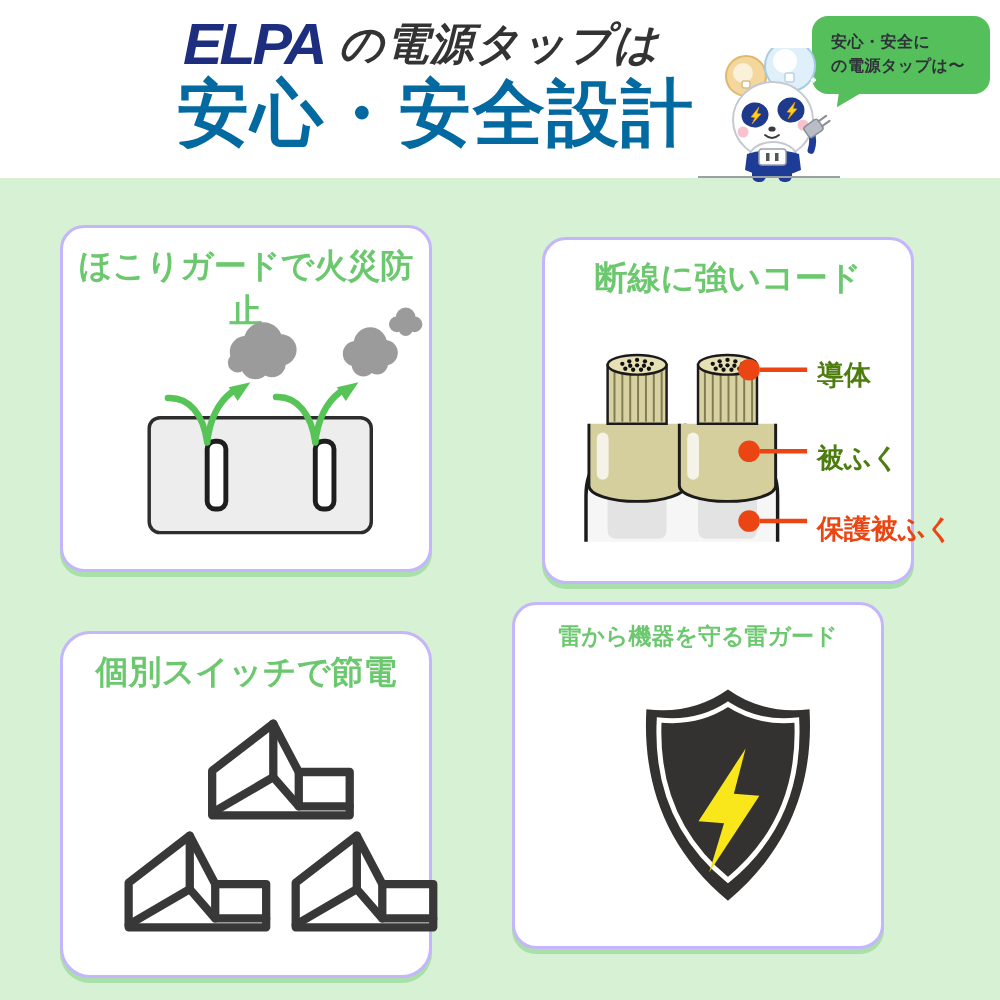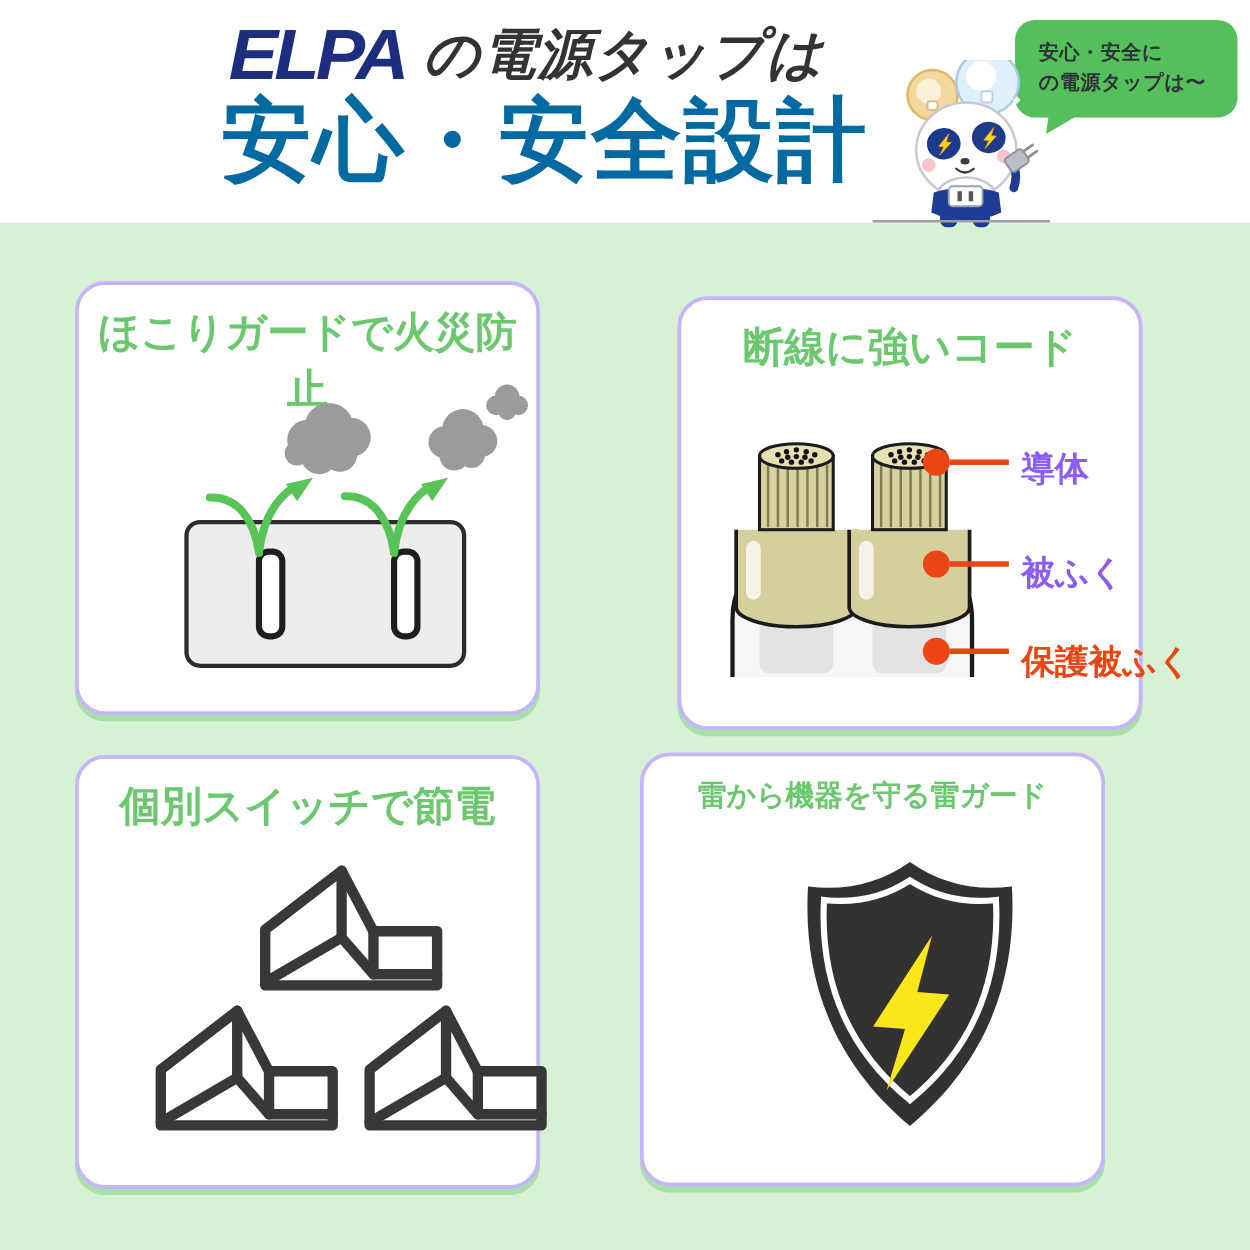--- a/index.html
+++ b/index.html
@@ -24,28 +24,28 @@
 
   .mascot { position:absolute; left:703px; top:48px; }
   .edge-line { position:absolute; left:698px; top:176px; width:142px; height:2px; background:#9aa0a6; }
 
   
   .panel { position:absolute; width:372px; height:347px; background:#ffffff;
            border:3px solid #c4b5fd; border-radius:24px;
            box-shadow:0 5px 0 rgba(116,202,118,.45); }
   #panel1 { left:60px;  top:225px; }
   #panel2 { left:542px; top:225px;margin-top:12px; }
-  #panel3 { left:60px;  top:604px; }
+  #panel3 { left:60px;  top:631px;border-radius:30px; }
   #panel4 { left:512px; top:602px; }
   .panel-title { position:absolute; left:0; right:0; top:16px; text-align:center;
                  font-size:33px; font-weight:800; color:#6cc86e; letter-spacing:0; }
   #panel4 .panel-title { font-size:23px; }
   .illus { position:absolute; left:0; top:0; width:422px; height:341px; }
 
-  .cord-label { position:absolute; left:272px; font-size:27px; font-weight:800; color:#8b5cf6; white-space:nowrap; }
+  .cord-label { position:absolute; left:272px; font-size:27px; font-weight:800; color:#4d7c0f; white-space:nowrap; }
   .cord-label.l1 { top:117px; }
   .cord-label.l2 { top:200px; }
   .cord-label.l3 { top:271px; color:#ea4512; }
 </style>
 </head>
 <body>
 
 <div class="green-section"></div>
 
 <div class="header-line1">

